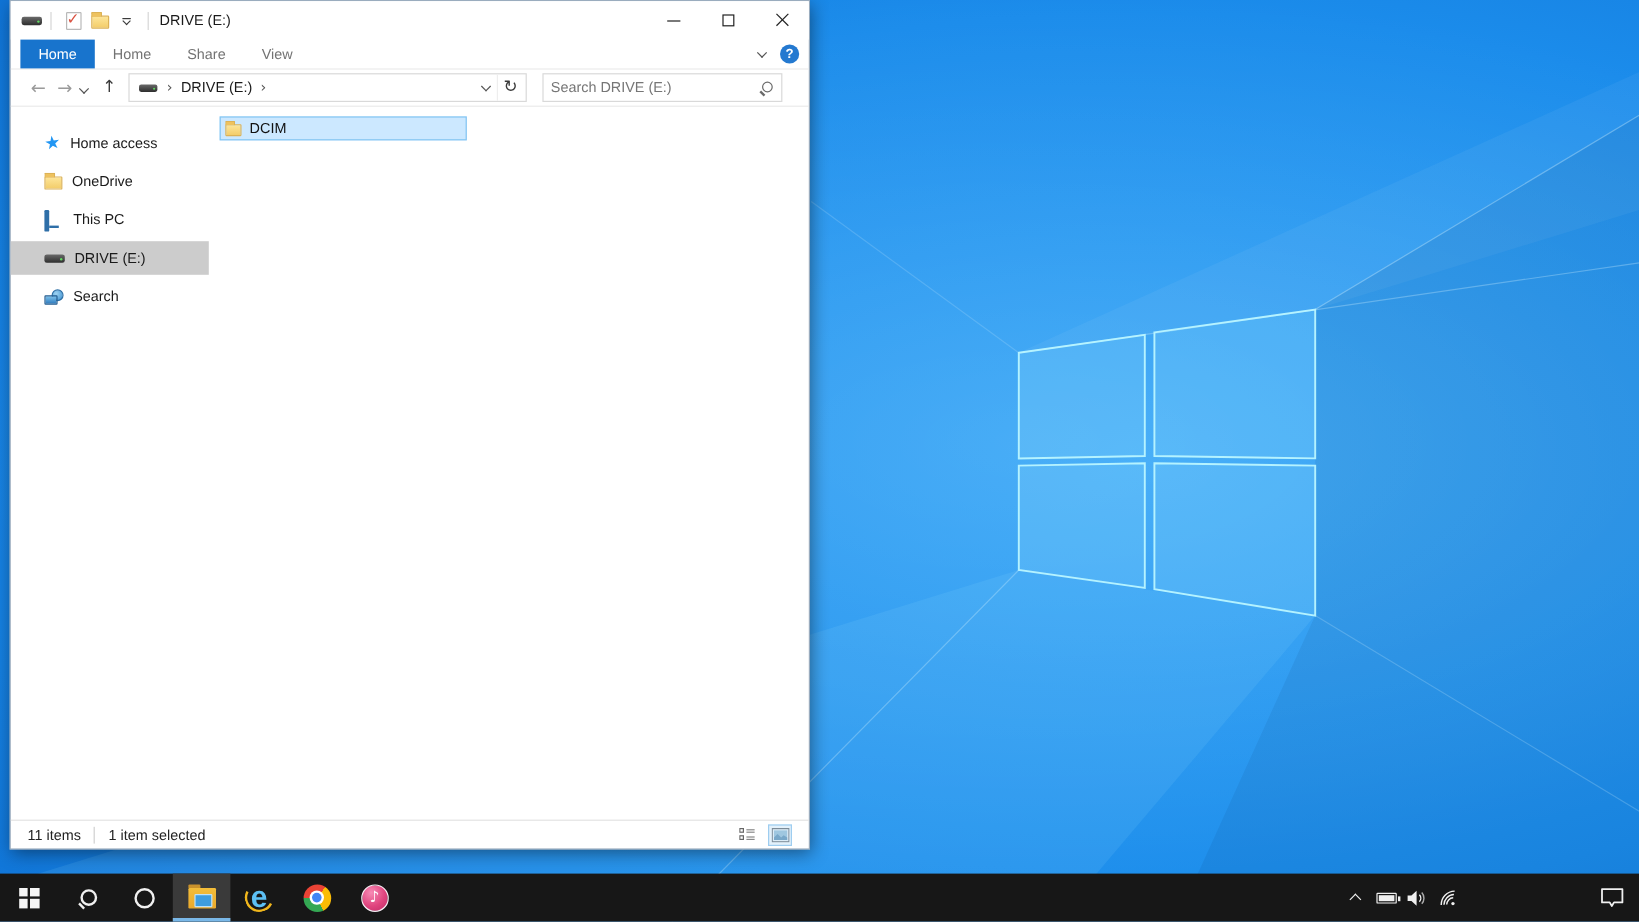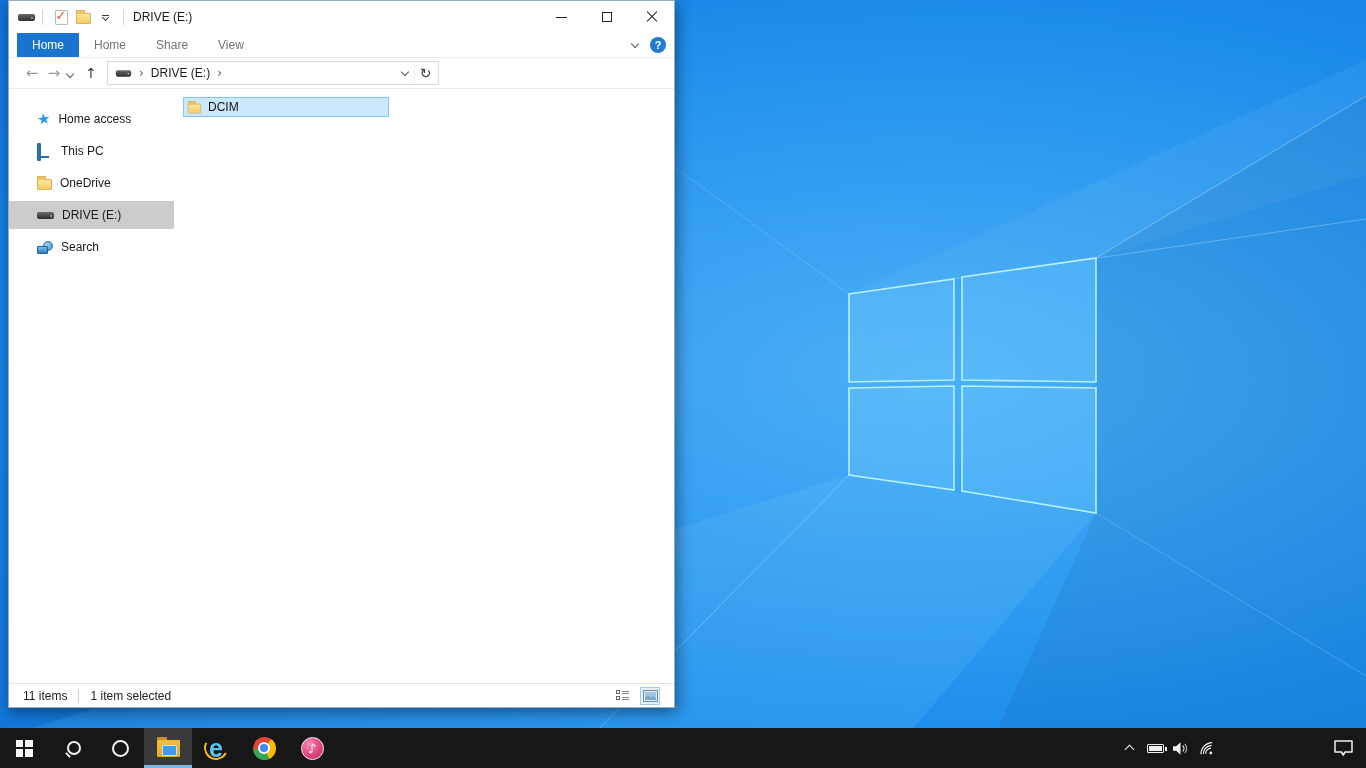--- a/index.html
+++ b/index.html
@@ -209,35 +209,39 @@
       <span class="crumb-chev">›</span>
       <span>DRIVE (E:)</span>
       <span class="crumb-chev">›</span>
       <span class="addr-right">
         <span class="addr-dropdown">
             <span class="chev-sm"></span>
           </span>
         <span class="refresh-btn">↻</span>
       </span>
     </div>
+    <div class="searchbox">
+      <input type="text" placeholder="Search DRIVE (E:)" style="">
+      <span class="mag"></span>
+    </div>
   </div>
 
   <div class="win-body">
     <div class="sidebar">
       <div class="side-item">
         <span class="icon-star">★</span>
         <span class="side-label">Home access</span>
       </div>
       <div class="side-item">
+        <span class="icon-folder"></span>
+        <span class="side-label">OneDrive</span>
+      </div>
+      <div class="side-item">
         <span class="icon-monitor"><span class="scr"></span></span>
         <span class="side-label">This PC</span>
-      </div>
-      <div class="side-item">
-        <span class="icon-folder"></span>
-        <span class="side-label">OneDrive</span>
       </div>
       <div class="side-item selected">
         <span class="icon-drive"></span>
         <span class="side-label">DRIVE (E:)</span>
       </div>
       <div class="side-item">
         <span class="icon-network">
             <span class="globe"></span>
             <span class="scr2"></span>
           </span>

